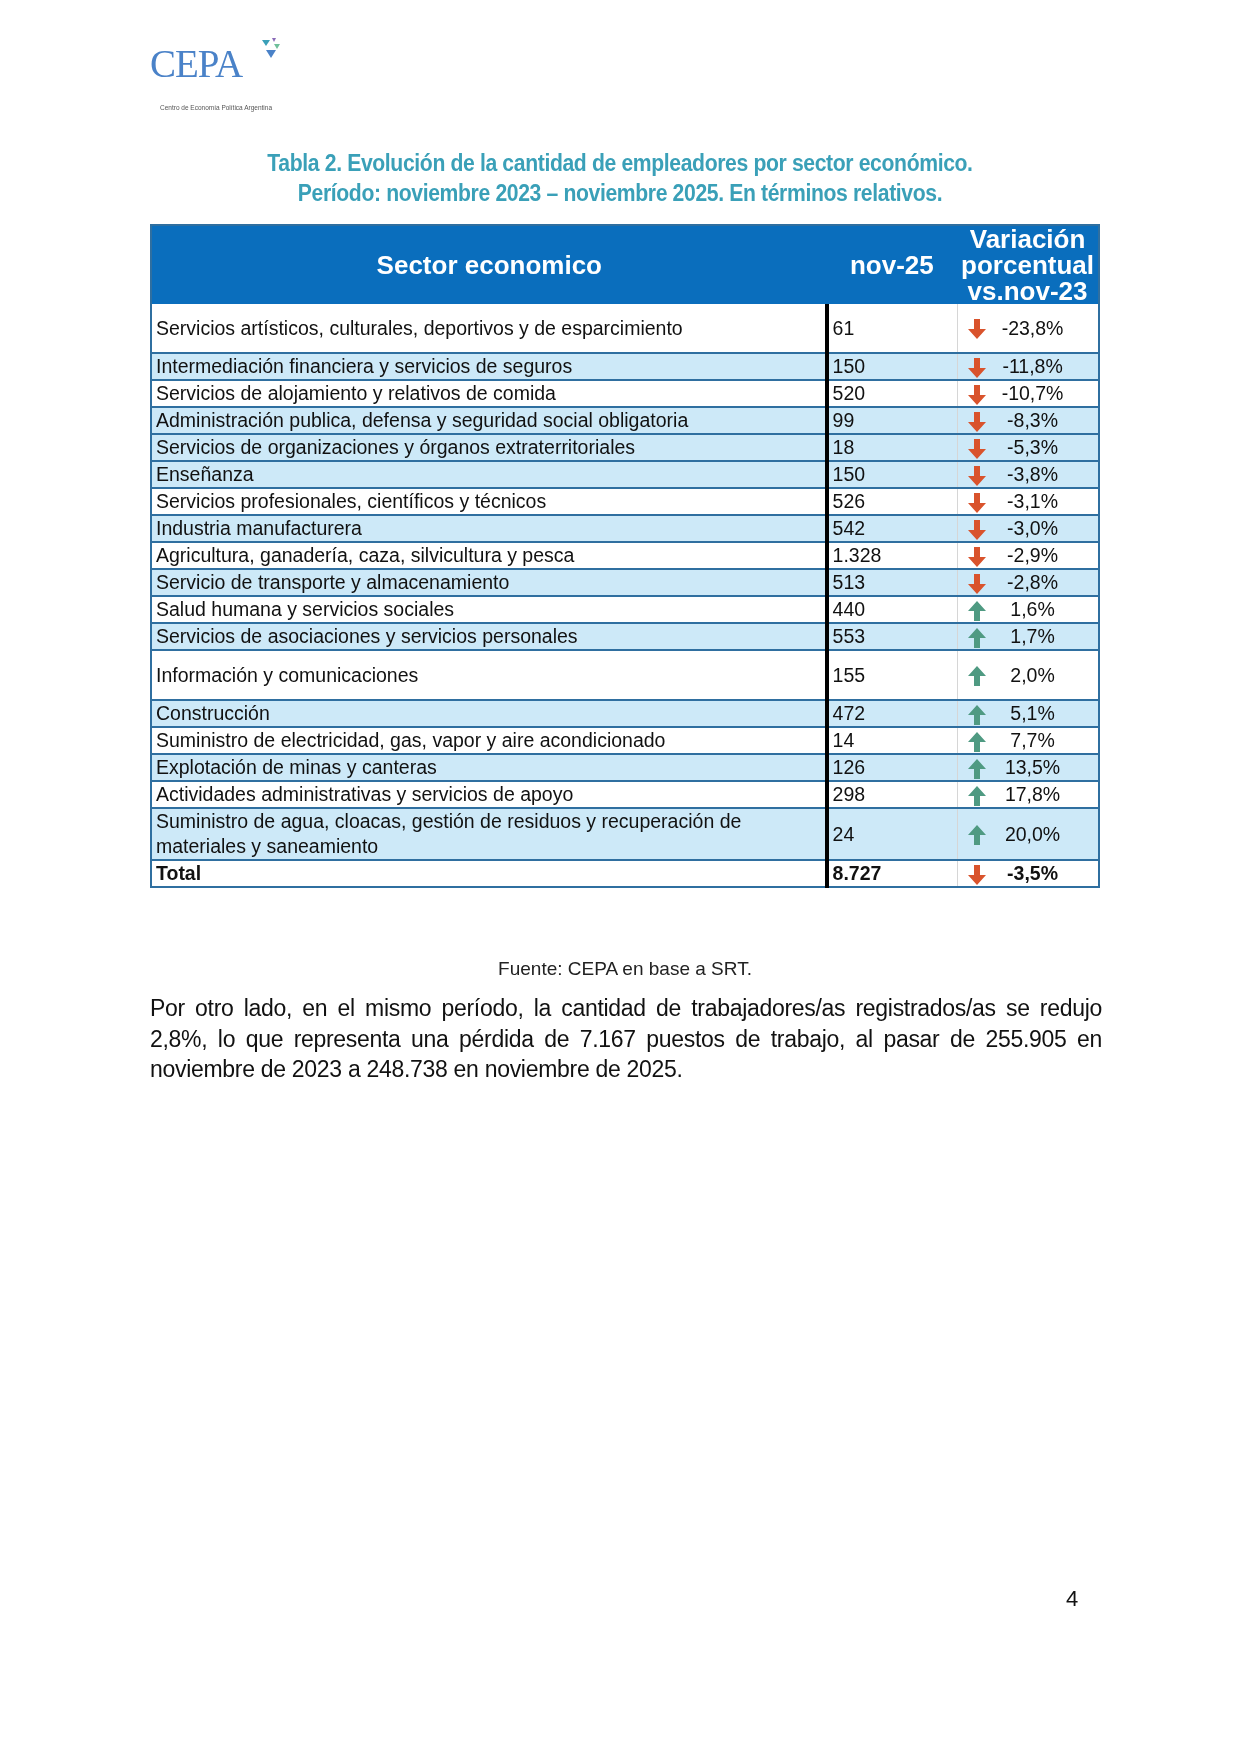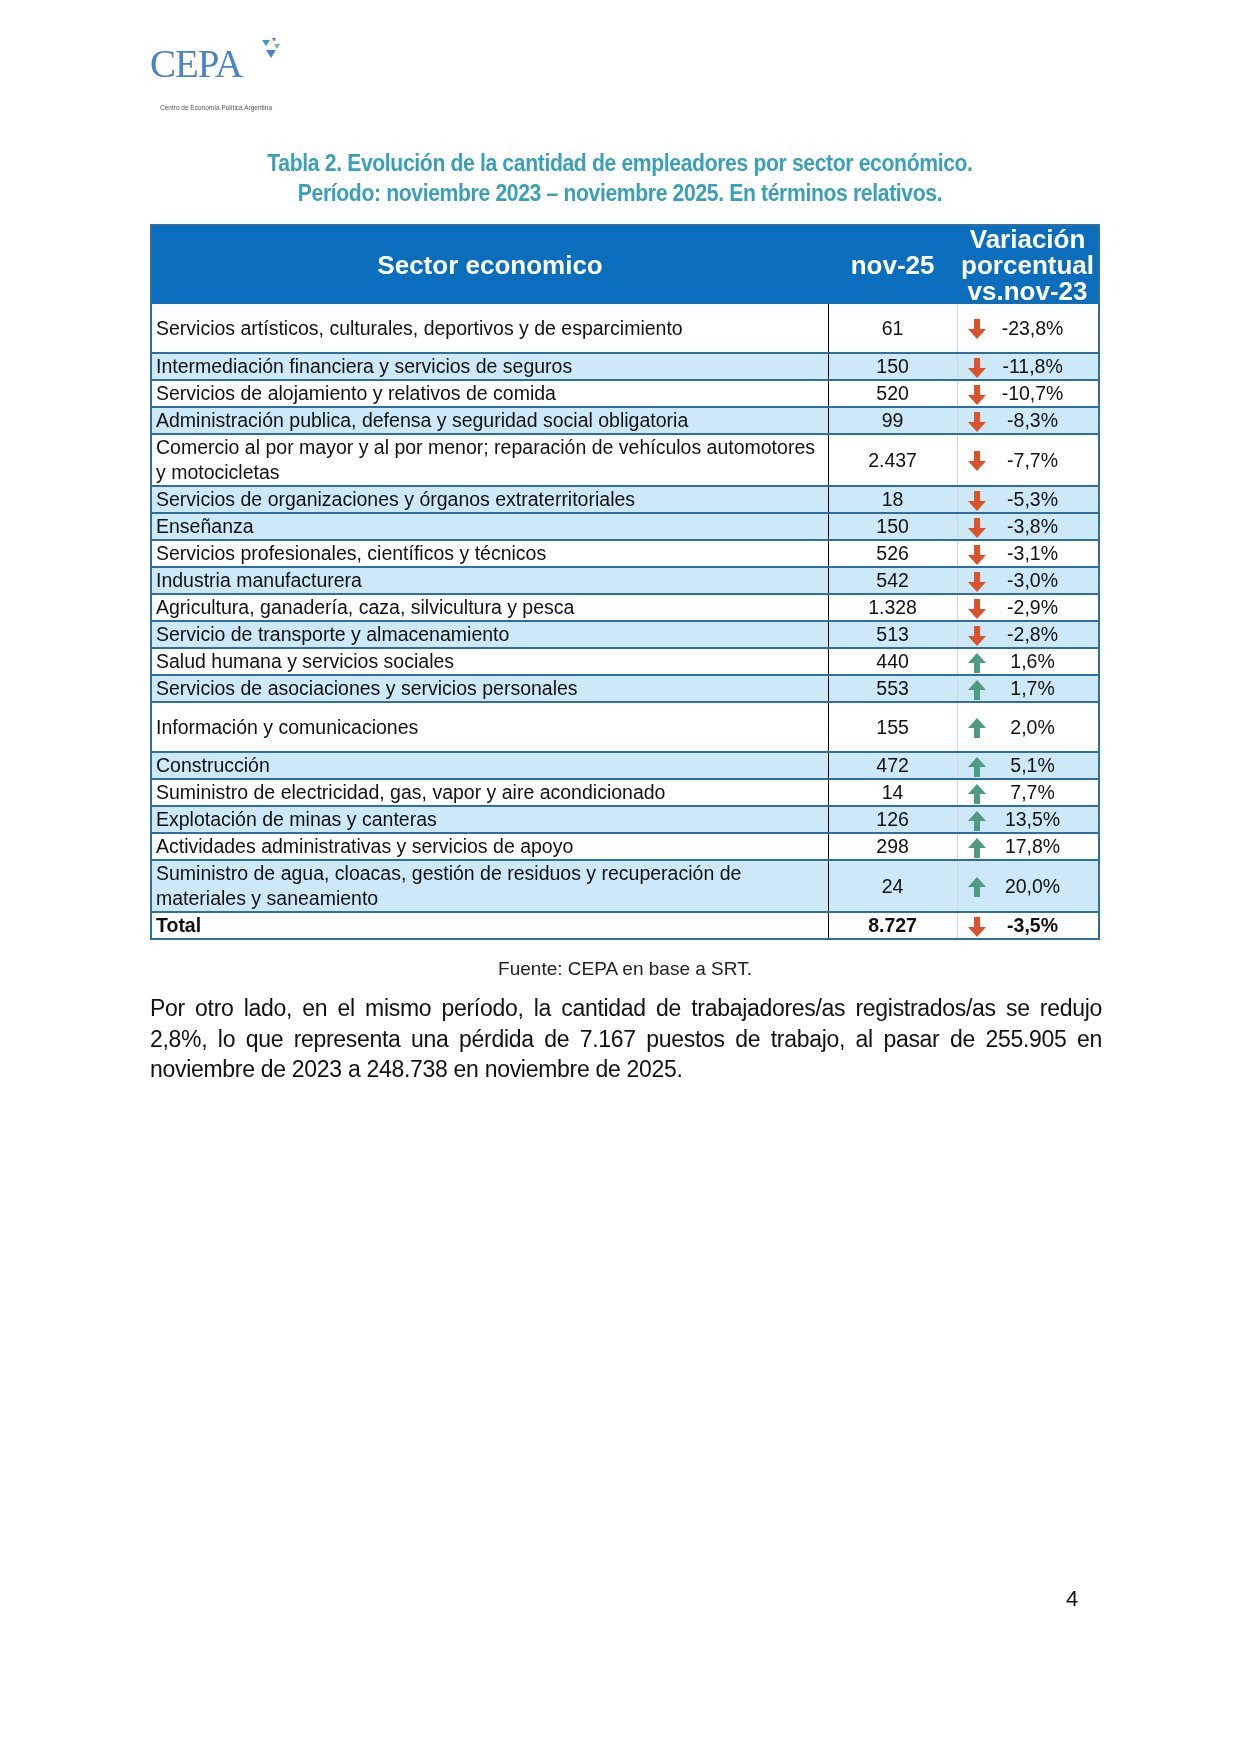--- a/index.html
+++ b/index.html
@@ -14,21 +14,21 @@
 
   .title { position: absolute; left: 150px; width: 940px; top: 148px; text-align: center;
            color: #3aa0b8; font-family: "Liberation Sans", sans-serif; font-weight: bold;
            font-size: 23px; line-height: 30px; letter-spacing: -0.4px; transform: scaleX(0.92); transform-origin: center top; }
 
   table.data { position: absolute; left: 150px; top: 224px; width: 950px; border-collapse: collapse;
                font-family: "Liberation Sans", "DejaVu Sans", sans-serif; font-size: 19.5px; border: 2px solid #2f6fa0; }
   table.data th { background: #0a6ebd; color: #ffffff; font-weight: bold; font-size: 26px; line-height: 26px;
                   padding: 0 4px; height: 76px; border: none; }
   table.data td { padding: 0 4px; border-top: 2px solid #2f6fa0; line-height: 25px; height: 24px; }
-  table.data td.num { text-align: center; border-left: 1px solid #000000; width: 120px; }
+  table.data td.num { text-align: left; border-left: 4px solid #000000; width: 120px; }
   table.data td.var { text-align: left; border-left: 1px solid #d6d6d6; width: 128px; white-space: nowrap; }
   table.data tr.alt td { background: #cde9f8; }
   table.data tr.tall td { height: 48px; }
   table.data tr.first td { border-top: none; height: 48px; }
   table.data tr.total td { font-weight: bold; }
   .arrow { display: inline-block; width: 18px; height: 20px; vertical-align: middle; margin: 0 12px 0 6px; }
   .pct { display: inline-block; min-width: 70px; text-align: center; }
 
   .source { position: absolute; left: 150px; width: 950px; top: 958px; text-align: center; font-size: 19px; color: #222; }
   .para { position: absolute; left: 150px; width: 952px; top: 993px; font-size: 23px; line-height: 30.5px;
@@ -88,27 +88,20 @@
               <path d="M6 0h6v10h6L9 20 0 10h6z" fill="#d9532c"></path>
             </svg></span><span class="pct">-10,7%</span></td>
       </tr>
       <tr class="alt">
         <td>Administración publica, defensa y seguridad social obligatoria</td>
         <td class="num">99</td>
         <td class="var"><span class="arrow"><svg viewBox="0 0 18 20">
               <path d="M6 0h6v10h6L9 20 0 10h6z" fill="#d9532c"></path>
             </svg></span><span class="pct">-8,3%</span></td>
       </tr>
-      <tr class="tall">
-        <td>Comercio al por mayor y al por menor; reparación de vehículos automotores y motocicletas</td>
-        <td class="num">2.437</td>
-        <td class="var"><span class="arrow"><svg viewBox="0 0 18 20">
-              <path d="M6 0h6v10h6L9 20 0 10h6z" fill="#d9532c"></path>
-            </svg></span><span class="pct">-7,7%</span></td>
-      </tr>
       <tr class="alt">
         <td>Servicios de organizaciones y órganos extraterritoriales</td>
         <td class="num">18</td>
         <td class="var"><span class="arrow"><svg viewBox="0 0 18 20">
               <path d="M6 0h6v10h6L9 20 0 10h6z" fill="#d9532c"></path>
             </svg></span><span class="pct">-5,3%</span></td>
       </tr>
       <tr class="alt">
         <td>Enseñanza</td>
         <td class="num">150</td>

